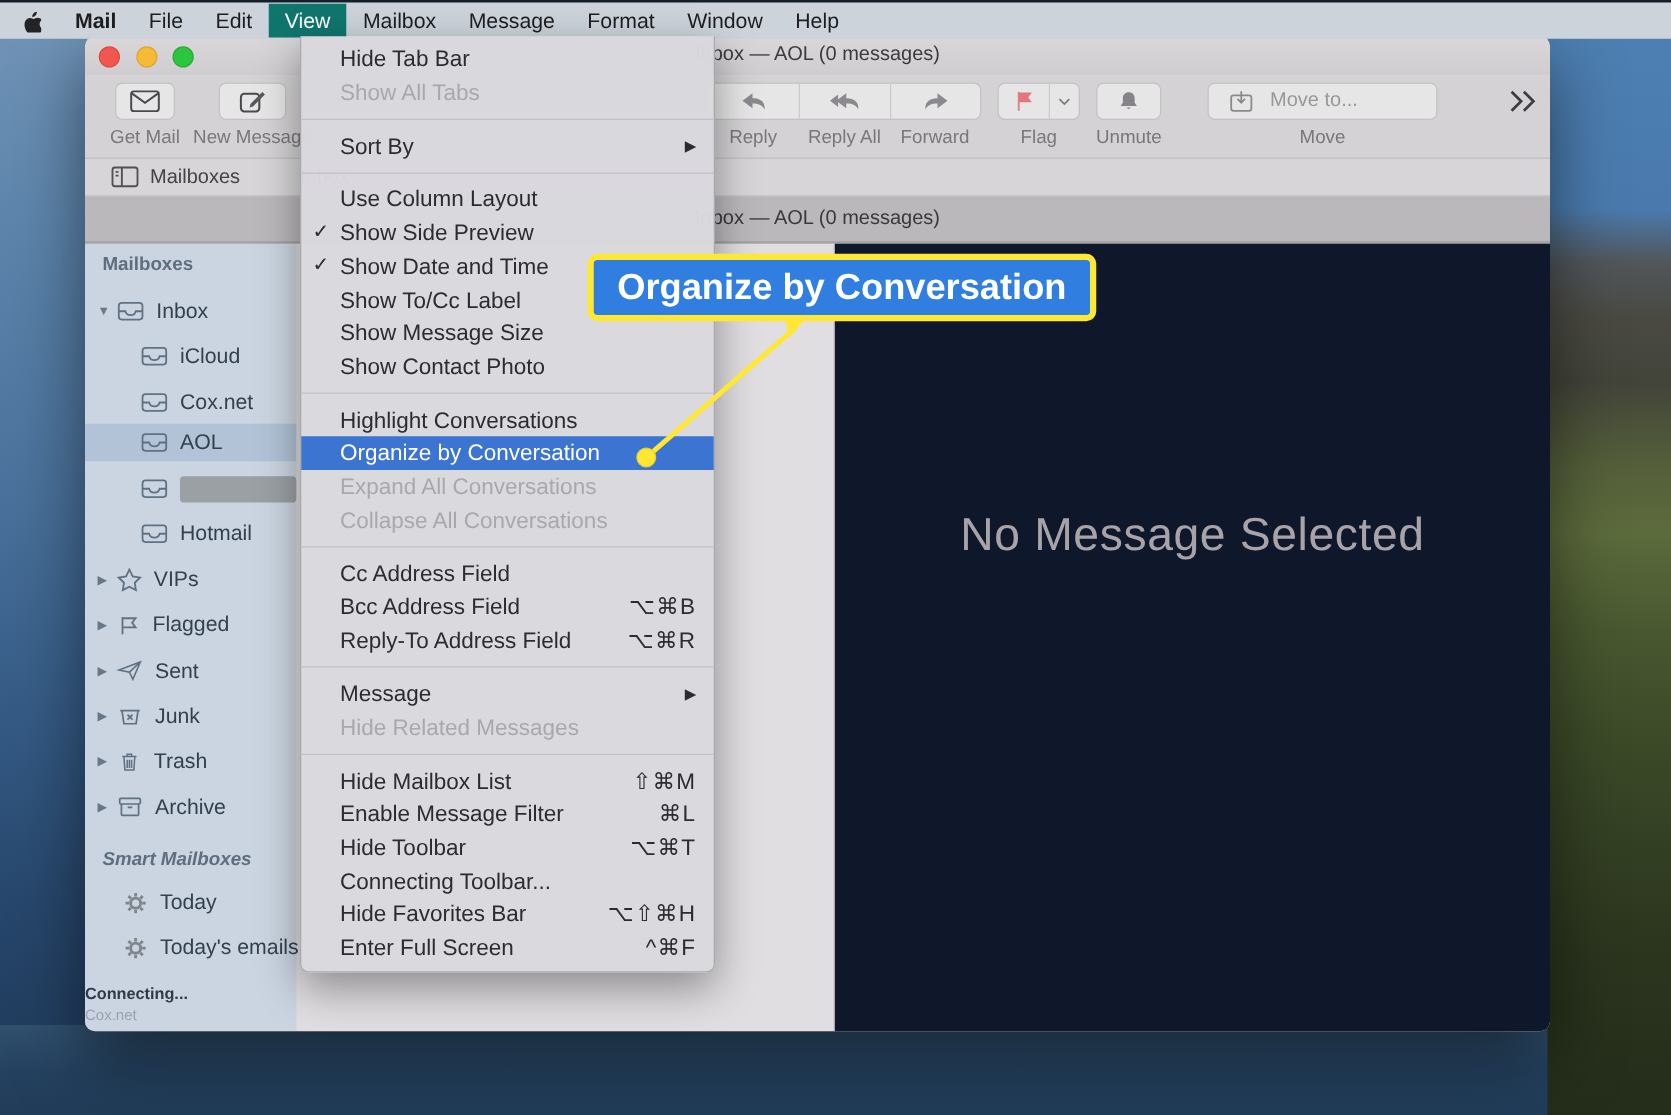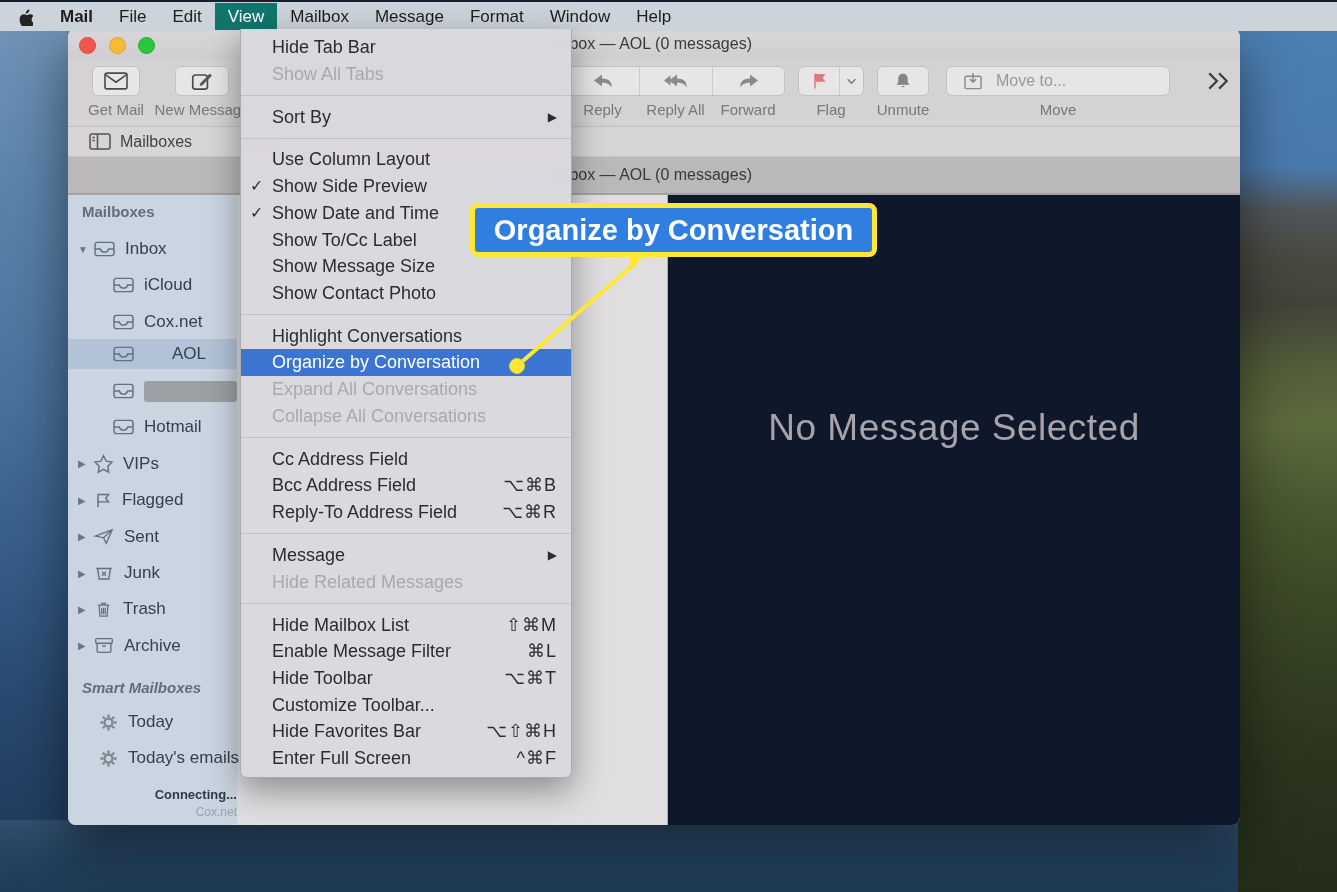--- a/index.html
+++ b/index.html
@@ -55,27 +55,27 @@
   
   .band2{position:absolute;left:0;top:128px;right:0;height:38px;background:#bbb8bb;
     border-bottom:2px solid #a3a1a4;box-sizing:border-box;}
   .band2 .wtitle{top:9px;color:#39383a;}
   
   .content{position:absolute;left:0;top:166px;right:0;bottom:0;display:flex;}
   .sidebar{position:relative;width:169px;background:#cbd5e1;flex:none;}
   .sb-h{position:absolute;left:14px;font-size:15px;font-weight:700;color:#5e6e7e;}
   .sb-row{position:absolute;left:0;right:0;height:30px;display:flex;align-items:center;
     font-size:17px;color:#33414f;white-space:nowrap;}
-  .sb-row.sel{background:#b2c3d7;gap:28px;}
+  .sb-row.sel{background:#b2c3d7;}
   .sb-row .disc{width:15px;margin-left:10px;font-size:10px;color:#687888;flex:none;}
   .sb-row .icn{margin-right:9px;flex:none;}
   .sb-row.lvl1{padding-left:44px;}
   .sb-row.smart{padding-left:30px;}
   .pill{width:97px;height:21px;background:#9aa0a4;border-radius:3px;display:inline-block;}
-  .sb-footer{position:absolute;left:0;right:0;bottom:6px;text-align:right;margin-top:31px;}
+  .sb-footer{position:absolute;left:0;right:0;bottom:6px;text-align:left;margin-top:31px;}
   .sb-status{font-size:13px;font-weight:700;color:#2e3b47;}
   .sb-account{font-size:12px;color:#98a3ae;margin-top:3px;}
   .listpane{width:431px;background:#e0dee1;border-right:1px solid #aeabae;box-sizing:border-box;flex:none;}
   .mainpane{position:relative;flex:1;background:#0f172a;}
   .no-msg{position:absolute;top:212px;left:0;right:0;text-align:center;
     font-size:37px;color:#a8a3a9;letter-spacing:.5px;}
   
   .menu{position:absolute;left:240px;top:29px;width:332px;box-sizing:border-box;
     background:rgba(217,216,221,.98);border:1px solid #aaa9ad;border-top:none;
     border-radius:0 0 7px 7px;box-shadow:0 12px 34px rgba(0,0,0,.38);
@@ -220,21 +220,21 @@
           <span class="icn">
             <svg viewBox="0 0 22 20" width="20" height="19">
                 <path fill="#858388" d="M11 1.5c3.1 0 5.2 2.3 5.2 5.2v4.1l2 2.9H3.8l2-2.9V6.7c0-2.9 2.1-5.2 5.2-5.2zM9.2 15a1.9 1.9 0 003.6 0z"></path>
               </svg>
           </span>
         </div>
         <div class="tlabel">Unmute</div>
       </div>
 
       <div class="tgroup" style="left:878px;width:224px">
-        <div class="tbtn" style="width:224px;justify-content:flex-start;padding-left:16px">
+        <div class="tbtn" style="width:184px;justify-content:flex-start;padding-left:16px">
           <span class="icn">
             <svg viewBox="0 0 22 20" width="21" height="19" fill="none" stroke="#8a888c" stroke-width="1.5">
                 <rect x="2" y="4.5" width="17" height="13" rx="2"></rect>
                 <path d="M10.5 1v9.5M7.3 7.5l3.2 3.2 3.2-3.2"></path>
               </svg>
           </span>
           <span class="movetext">Move to...</span>
         </div>
         <div class="tlabel">Move</div>
       </div>
@@ -485,21 +485,21 @@
         </div>
         <div class="mi">
           <span class="lbl">Enable Message Filter</span>
           <span class="sc">⌘L</span>
         </div>
         <div class="mi">
           <span class="lbl">Hide Toolbar</span>
           <span class="sc">⌥⌘T</span>
         </div>
         <div class="mi">
-          <span class="lbl">Customize Toolbar...</span>
+          <span class="lbl">Connecting Toolbar...</span>
         </div>
         <div class="mi">
           <span class="lbl">Hide Favorites Bar</span>
           <span class="sc">⌥⇧⌘H</span>
         </div>
         <div class="mi">
           <span class="lbl">Enter Full Screen</span>
           <span class="sc">^⌘F</span>
         </div>
       </div>

